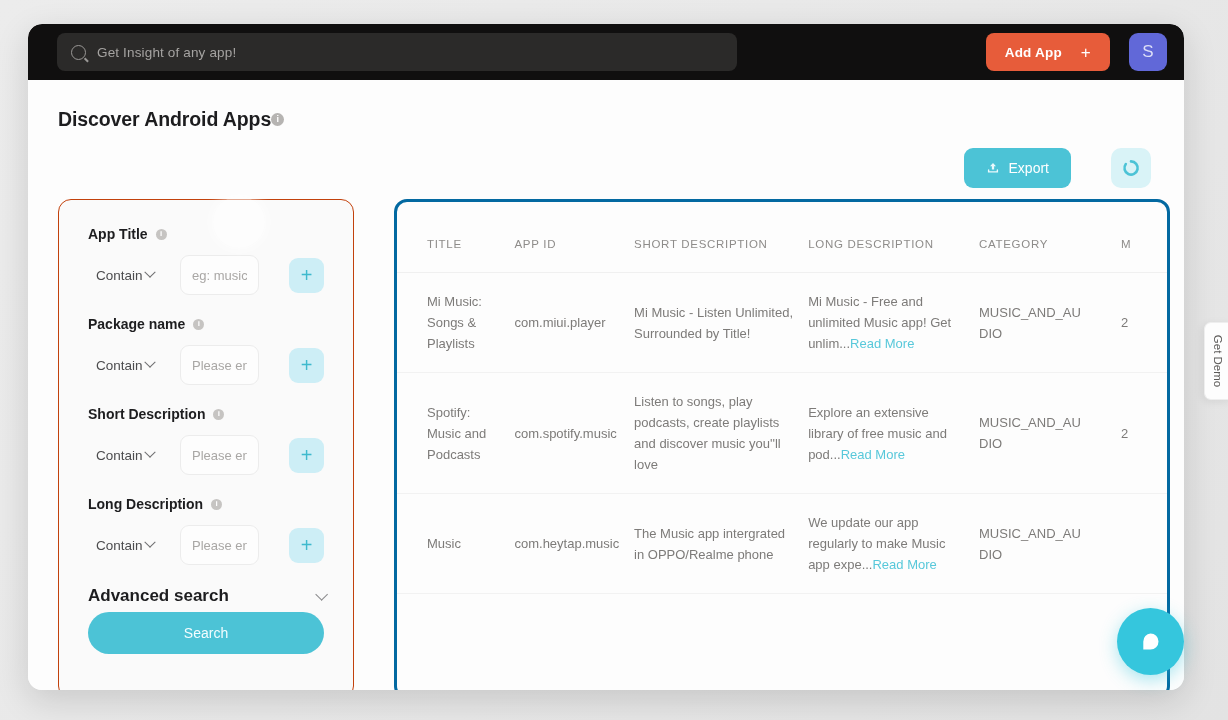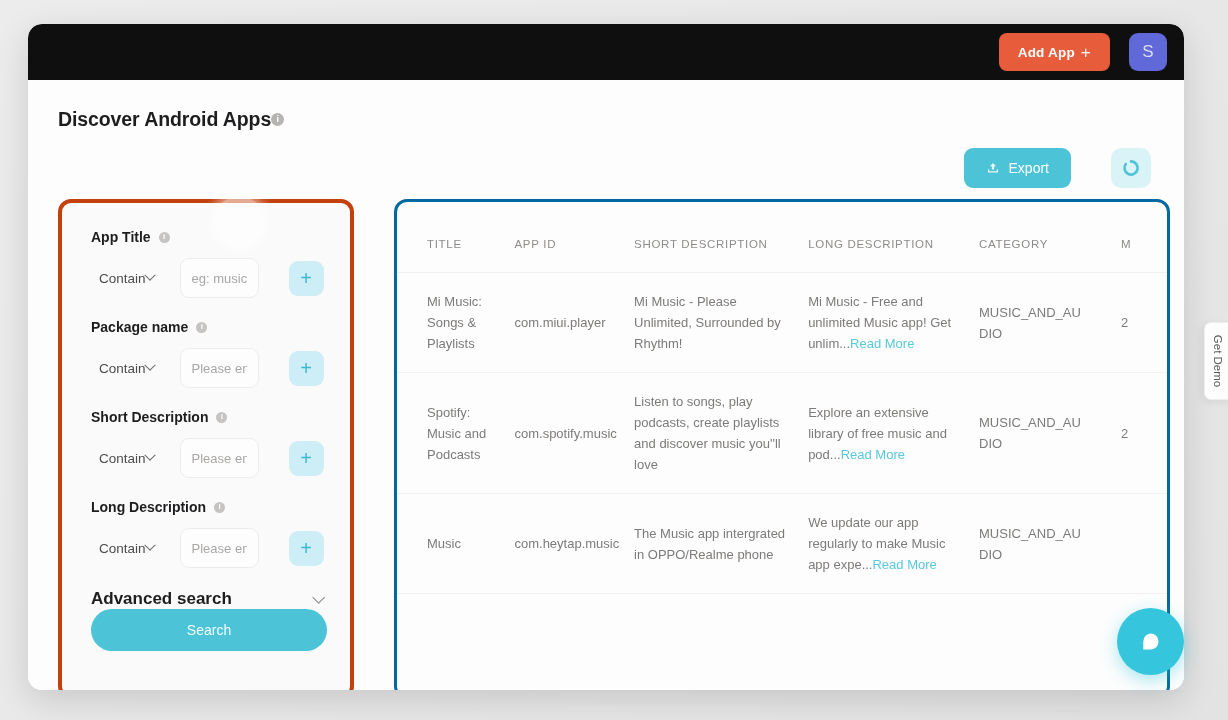--- a/index.html
+++ b/index.html
@@ -89,21 +89,21 @@
     background: #e75c3a;
     color: #fff;
     border: none;
     border-radius: 8px;
     font-family: "Liberation Sans", sans-serif;
     font-size: 13.5px;
     font-weight: bold;
     letter-spacing: .2px;
     display: flex;
     align-items: center;
-    gap: 6px;
+    gap: 19px;
     cursor: pointer;
   }
   .add-app-plus { font-size: 17px; font-weight: normal; line-height: 1; }
 
   .avatar {
     position: absolute;
     right: 17px;
     top: 9px;
     width: 38px; height: 38px;
     background: #6168d8;
@@ -185,21 +185,21 @@
   }
 
   
   .filter-card {
     position: absolute;
     left: 30px;
     top: 119px;
     width: 296px;
     height: 500px;
     background: #fafafa;
-    border: 4px solid #c2410c;
+    border: 1px solid #c2410c;
     border-radius: 13px;
     padding: 26px 29px;
   }
   .f-label {
     font-size: 14px;
     font-weight: bold;
     color: #1d1d1f;
     display: flex;
     align-items: center;
     gap: 8px;
@@ -399,20 +399,24 @@
 </style>
 </head>
 <body>
 
 <div id="root">
 
   <div class="app-shell">
 
     <div class="topbar">
 
+      <div class="search-wrap">
+        <span class="search-icon"></span>
+        <span class="search-placeholder">Get Insight of any app!</span>
+      </div>
 
       <button class="add-app-btn">
         <span>Add App</span>
         <span class="add-app-plus">+</span>
       </button>
 
       <div class="avatar">
         <span>S</span>
       </div>
     </div>
@@ -517,21 +521,21 @@
               <th class="c-short">SHORT DESCRIPTION</th>
               <th class="c-long">LONG DESCRIPTION</th>
               <th class="c-cat">CATEGORY</th>
               <th class="c-m">M</th>
             </tr>
           </thead>
           <tbody>
             <tr>
               <td class="c-title">Mi Music: Songs &amp; Playlists</td>
               <td>com.miui.player</td>
-              <td>Mi Music - Please Unlimited, Surrounded by Rhythm!</td>
+              <td>Mi Music - Listen Unlimited, Surrounded by Title!</td>
               <td><span>Mi Music - Free and unlimited Music app! Get unlim...</span><span class="read-more">Read More</span></td>
               <td>MUSIC_AND_AUDIO</td>
               <td class="c-m">2</td>
             </tr>
             <tr>
               <td class="c-title">Spotify: Music and Podcasts</td>
               <td>com.spotify.music</td>
               <td>Listen to songs, play podcasts, create playlists and discover music you''ll love</td>
               <td><span>Explore an extensive library of free music and pod...</span><span class="read-more">Read More</span></td>
               <td>MUSIC_AND_AUDIO</td>

